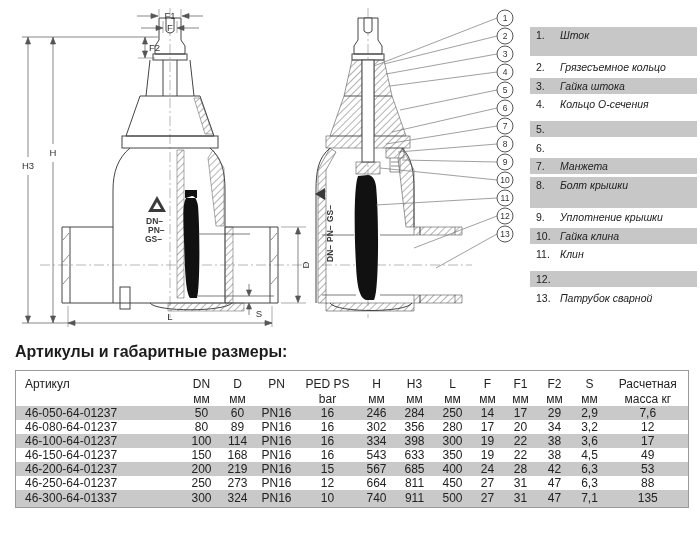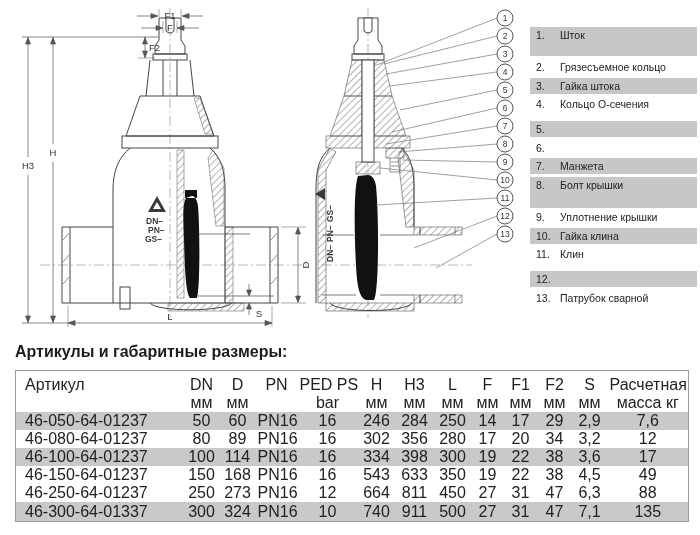--- a/index.html
+++ b/index.html
@@ -12,26 +12,26 @@
   .callout-num{font-size:8.5px;fill:#333;}
   
   .parts{position:absolute;left:530px;top:27px;width:167px;}
   .pitem{display:flex;min-height:15px;line-height:14px;font-size:10.5px;
          padding:1px 0 0 6px;margin-bottom:2.5px;color:#222;}
   .pitem.gray{background:#c7c7c7;}
   .pitem.tall1{min-height:28px;margin-bottom:3px;}
   .pitem.tall2{min-height:30px;margin-bottom:1.5px;}
   .pitem.grp{margin-bottom:9px;}
   .pnum{width:24px;flex:none;}
-  .plabel{flex:1;}
+  .plabel{flex:1;font-style:italic;}
   
   .tablewrap{position:absolute;left:15px;top:343px;width:673px;}
   .tbl-title{font-size:16px;font-weight:bold;margin:0 0 9px 0;color:#1c1c1c;}
   table.dims{border-collapse:collapse;width:673px;border:1px solid #9a9a9a;
-             font-size:16px;table-layout:fixed;}
+             font-size:12px;table-layout:fixed;}
   table.dims th, table.dims td{padding:0 2px;height:14px;font-weight:normal;
              text-align:center;white-space:nowrap;overflow:hidden;}
   table.dims th{height:15px;}
   table.dims .cfirst{text-align:left;padding-left:9px;}
   table.dims tr.shade td{background:#c9c9c9;}
   table.dims thead tr:first-child th{padding-top:5px;}
   table.dims tbody tr:last-child td{height:16px;vertical-align:top;padding-top:1px;}
 </style>
 </head>
 <body>
@@ -405,20 +405,35 @@
             <td>16</td>
             <td>543</td>
             <td>633</td>
             <td>350</td>
             <td>19</td>
             <td>22</td>
             <td>38</td>
             <td>4,5</td>
             <td>49</td>
       </tr>
+      <tr class="shade">
+        <td class="cfirst">46-200-64-01237</td>
+            <td>200</td>
+            <td>219</td>
+            <td>PN16</td>
+            <td>15</td>
+            <td>567</td>
+            <td>685</td>
+            <td>400</td>
+            <td>24</td>
+            <td>28</td>
+            <td>42</td>
+            <td>6,3</td>
+            <td>53</td>
+      </tr>
       <tr>
         <td class="cfirst">46-250-64-01237</td>
             <td>250</td>
             <td>273</td>
             <td>PN16</td>
             <td>12</td>
             <td>664</td>
             <td>811</td>
             <td>450</td>
             <td>27</td>

